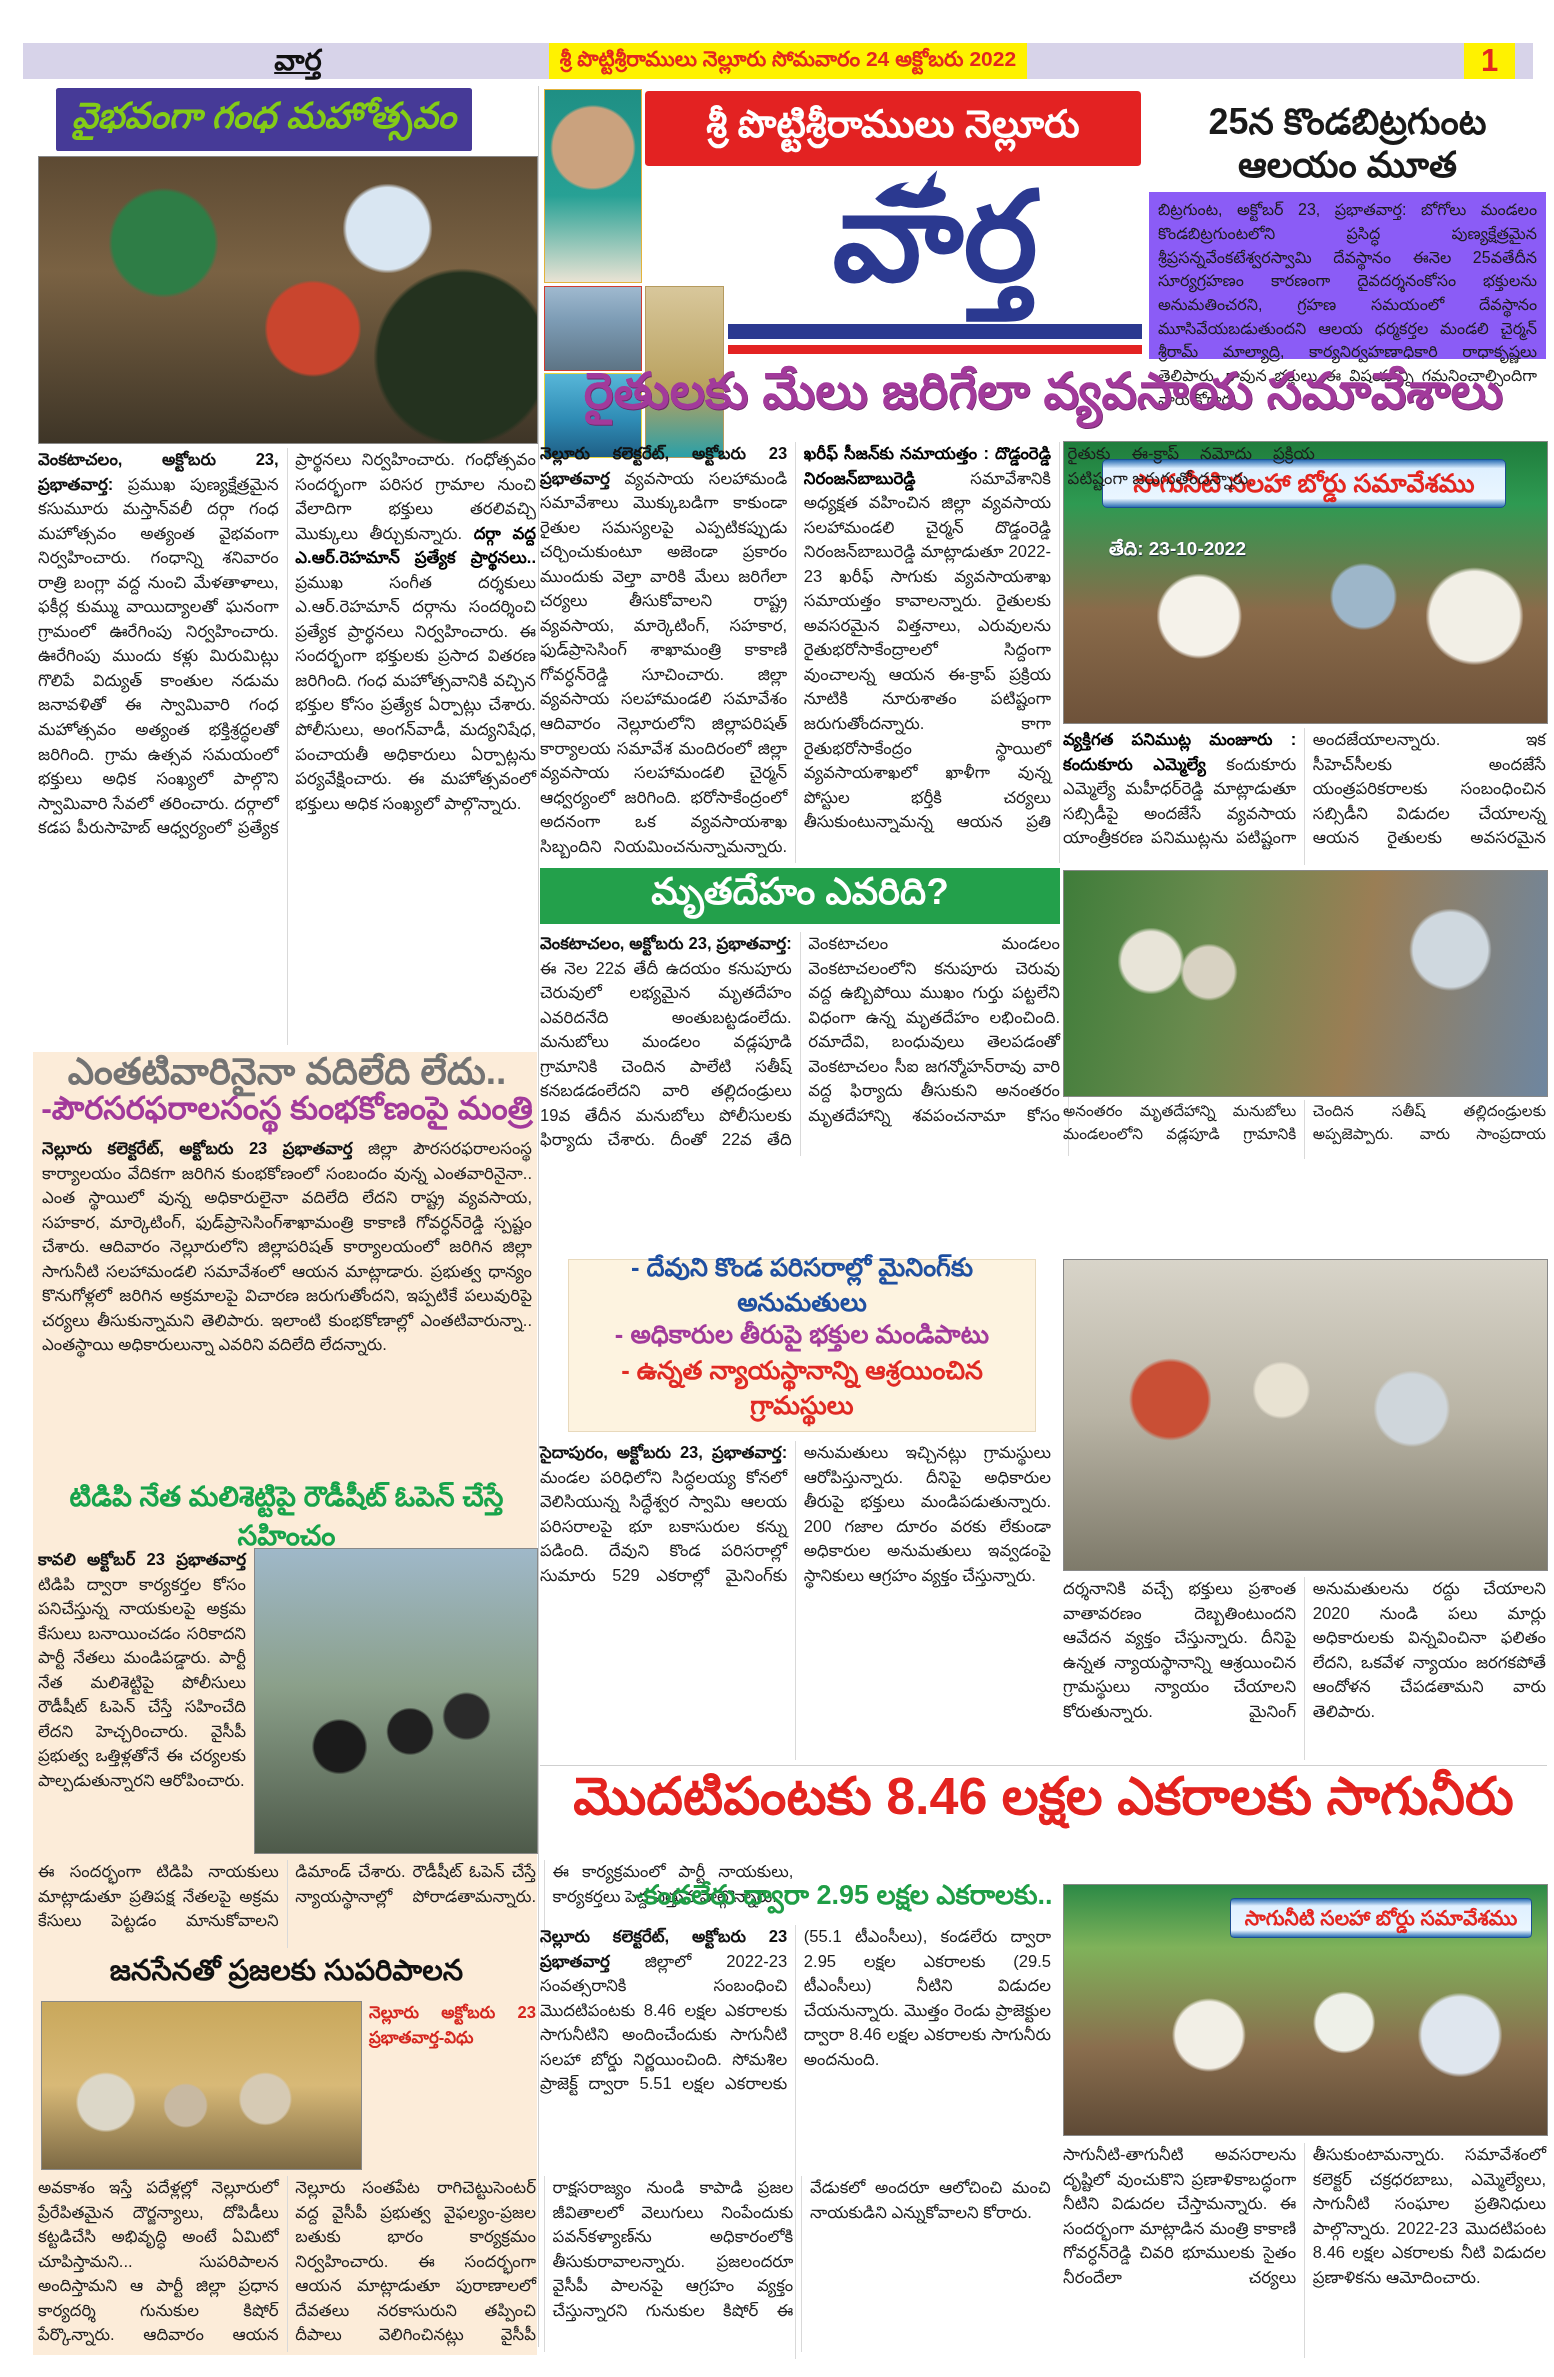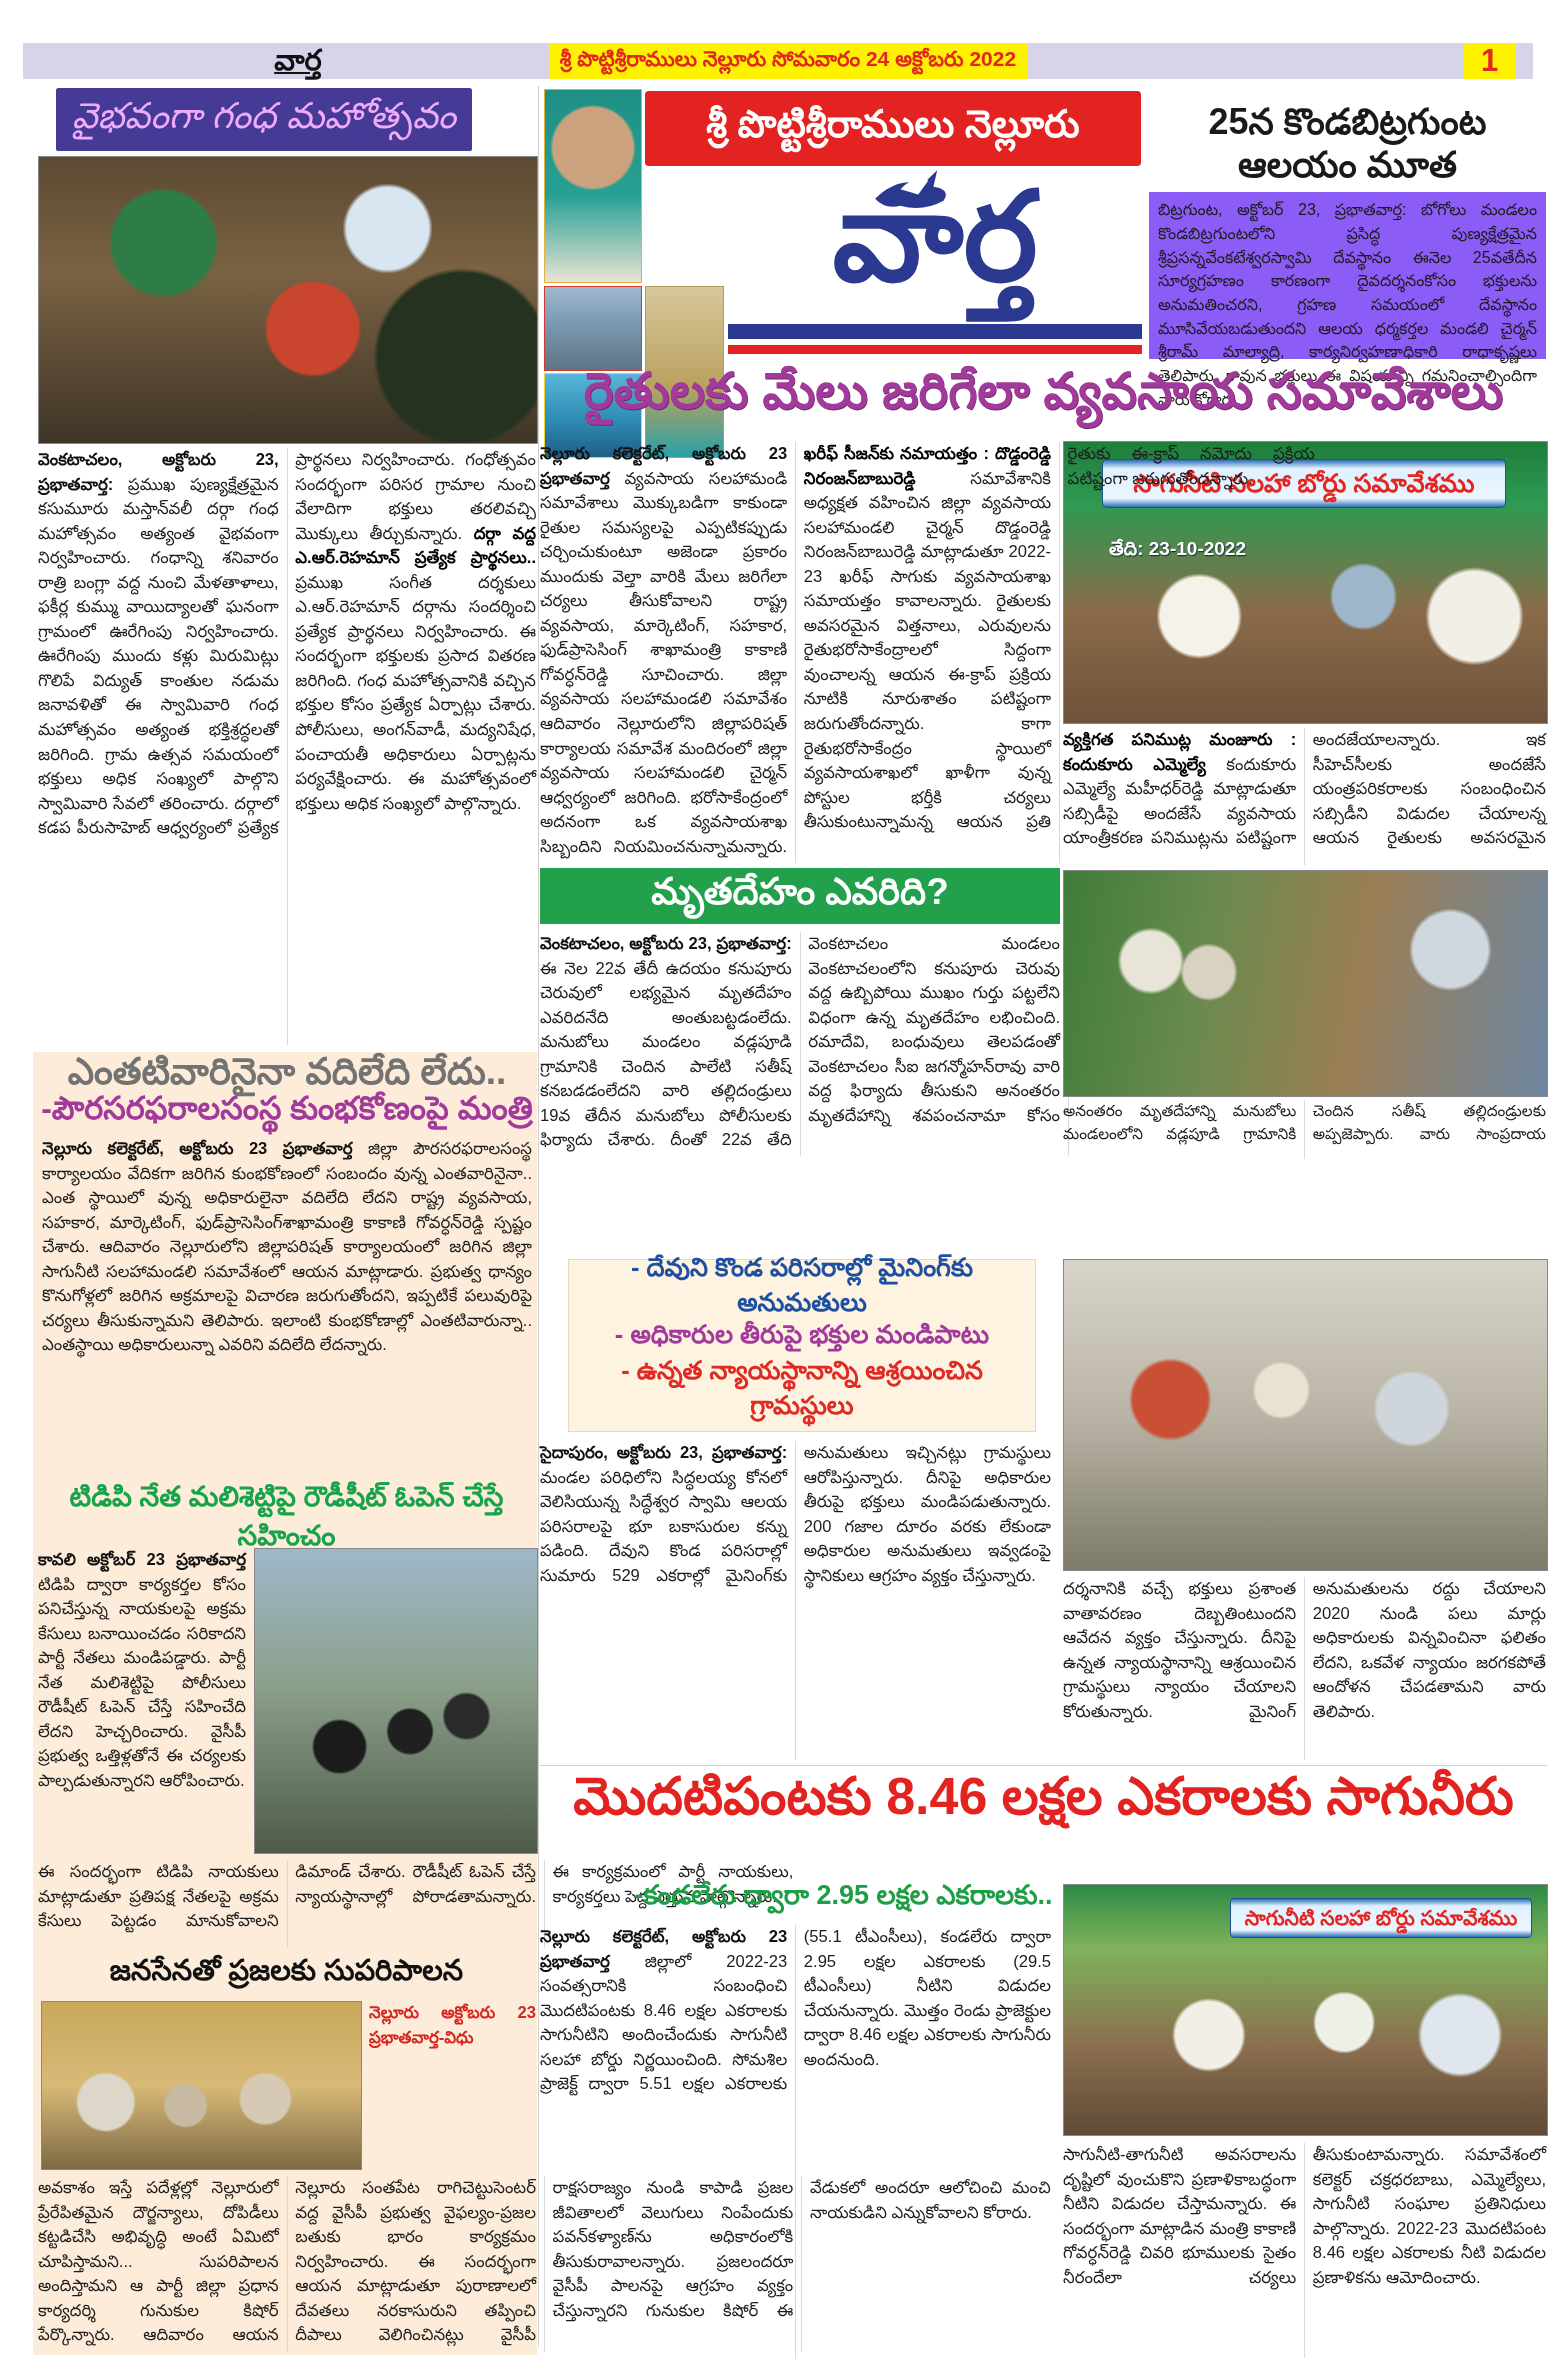--- a/index.html
+++ b/index.html
@@ -31,21 +31,21 @@
       <span style="font-size:21px;font-weight:bold;color:#e32620;">శ్రీ పొట్టిశ్రీరాములు నెల్లూరు  సోమవారం 24 అక్టోబరు 2022</span>
     </div>
     <div class="abs center" style="left:1441px;top:0;width:51px;height:36px;background:#fff200;">
       <span style="font-size:31px;font-weight:bold;color:#e32620;">1</span>
     </div>
   </div>
 
   <div class="abs rule-v" style="left:538px;top:86px;height:2261px;"></div>
 
   <div class="abs center" style="left:56px;top:88px;width:416px;height:63px;background:#463a97;border-radius:2.6px;">
-    <span style="font-size:36px;font-weight:normal;font-style:italic;color:#f0abfc;">వైభవంగా గంధ మహోత్సవం</span>
+    <span style="font-size:36px;font-weight:bold;font-style:italic;color:#84cc16;">వైభవంగా గంధ మహోత్సవం</span>
   </div>
 
   <div class="abs photo" style="left:38px;top:156px;width:498px;height:286px;
               background:
                 radial-gradient(circle at 25% 30%, #2e7d46 0 12%, transparent 13%),
                 radial-gradient(circle at 70% 25%, #d9e6f2 0 10%, transparent 11%),
                 radial-gradient(circle at 55% 60%, #c9452e 0 14%, transparent 15%),
                 radial-gradient(circle at 85% 70%, #24321f 0 18%, transparent 19%),
                 linear-gradient(180deg,#5d4a33 0%, #7a6243 40%, #3e3527 100%);"></div>
 

